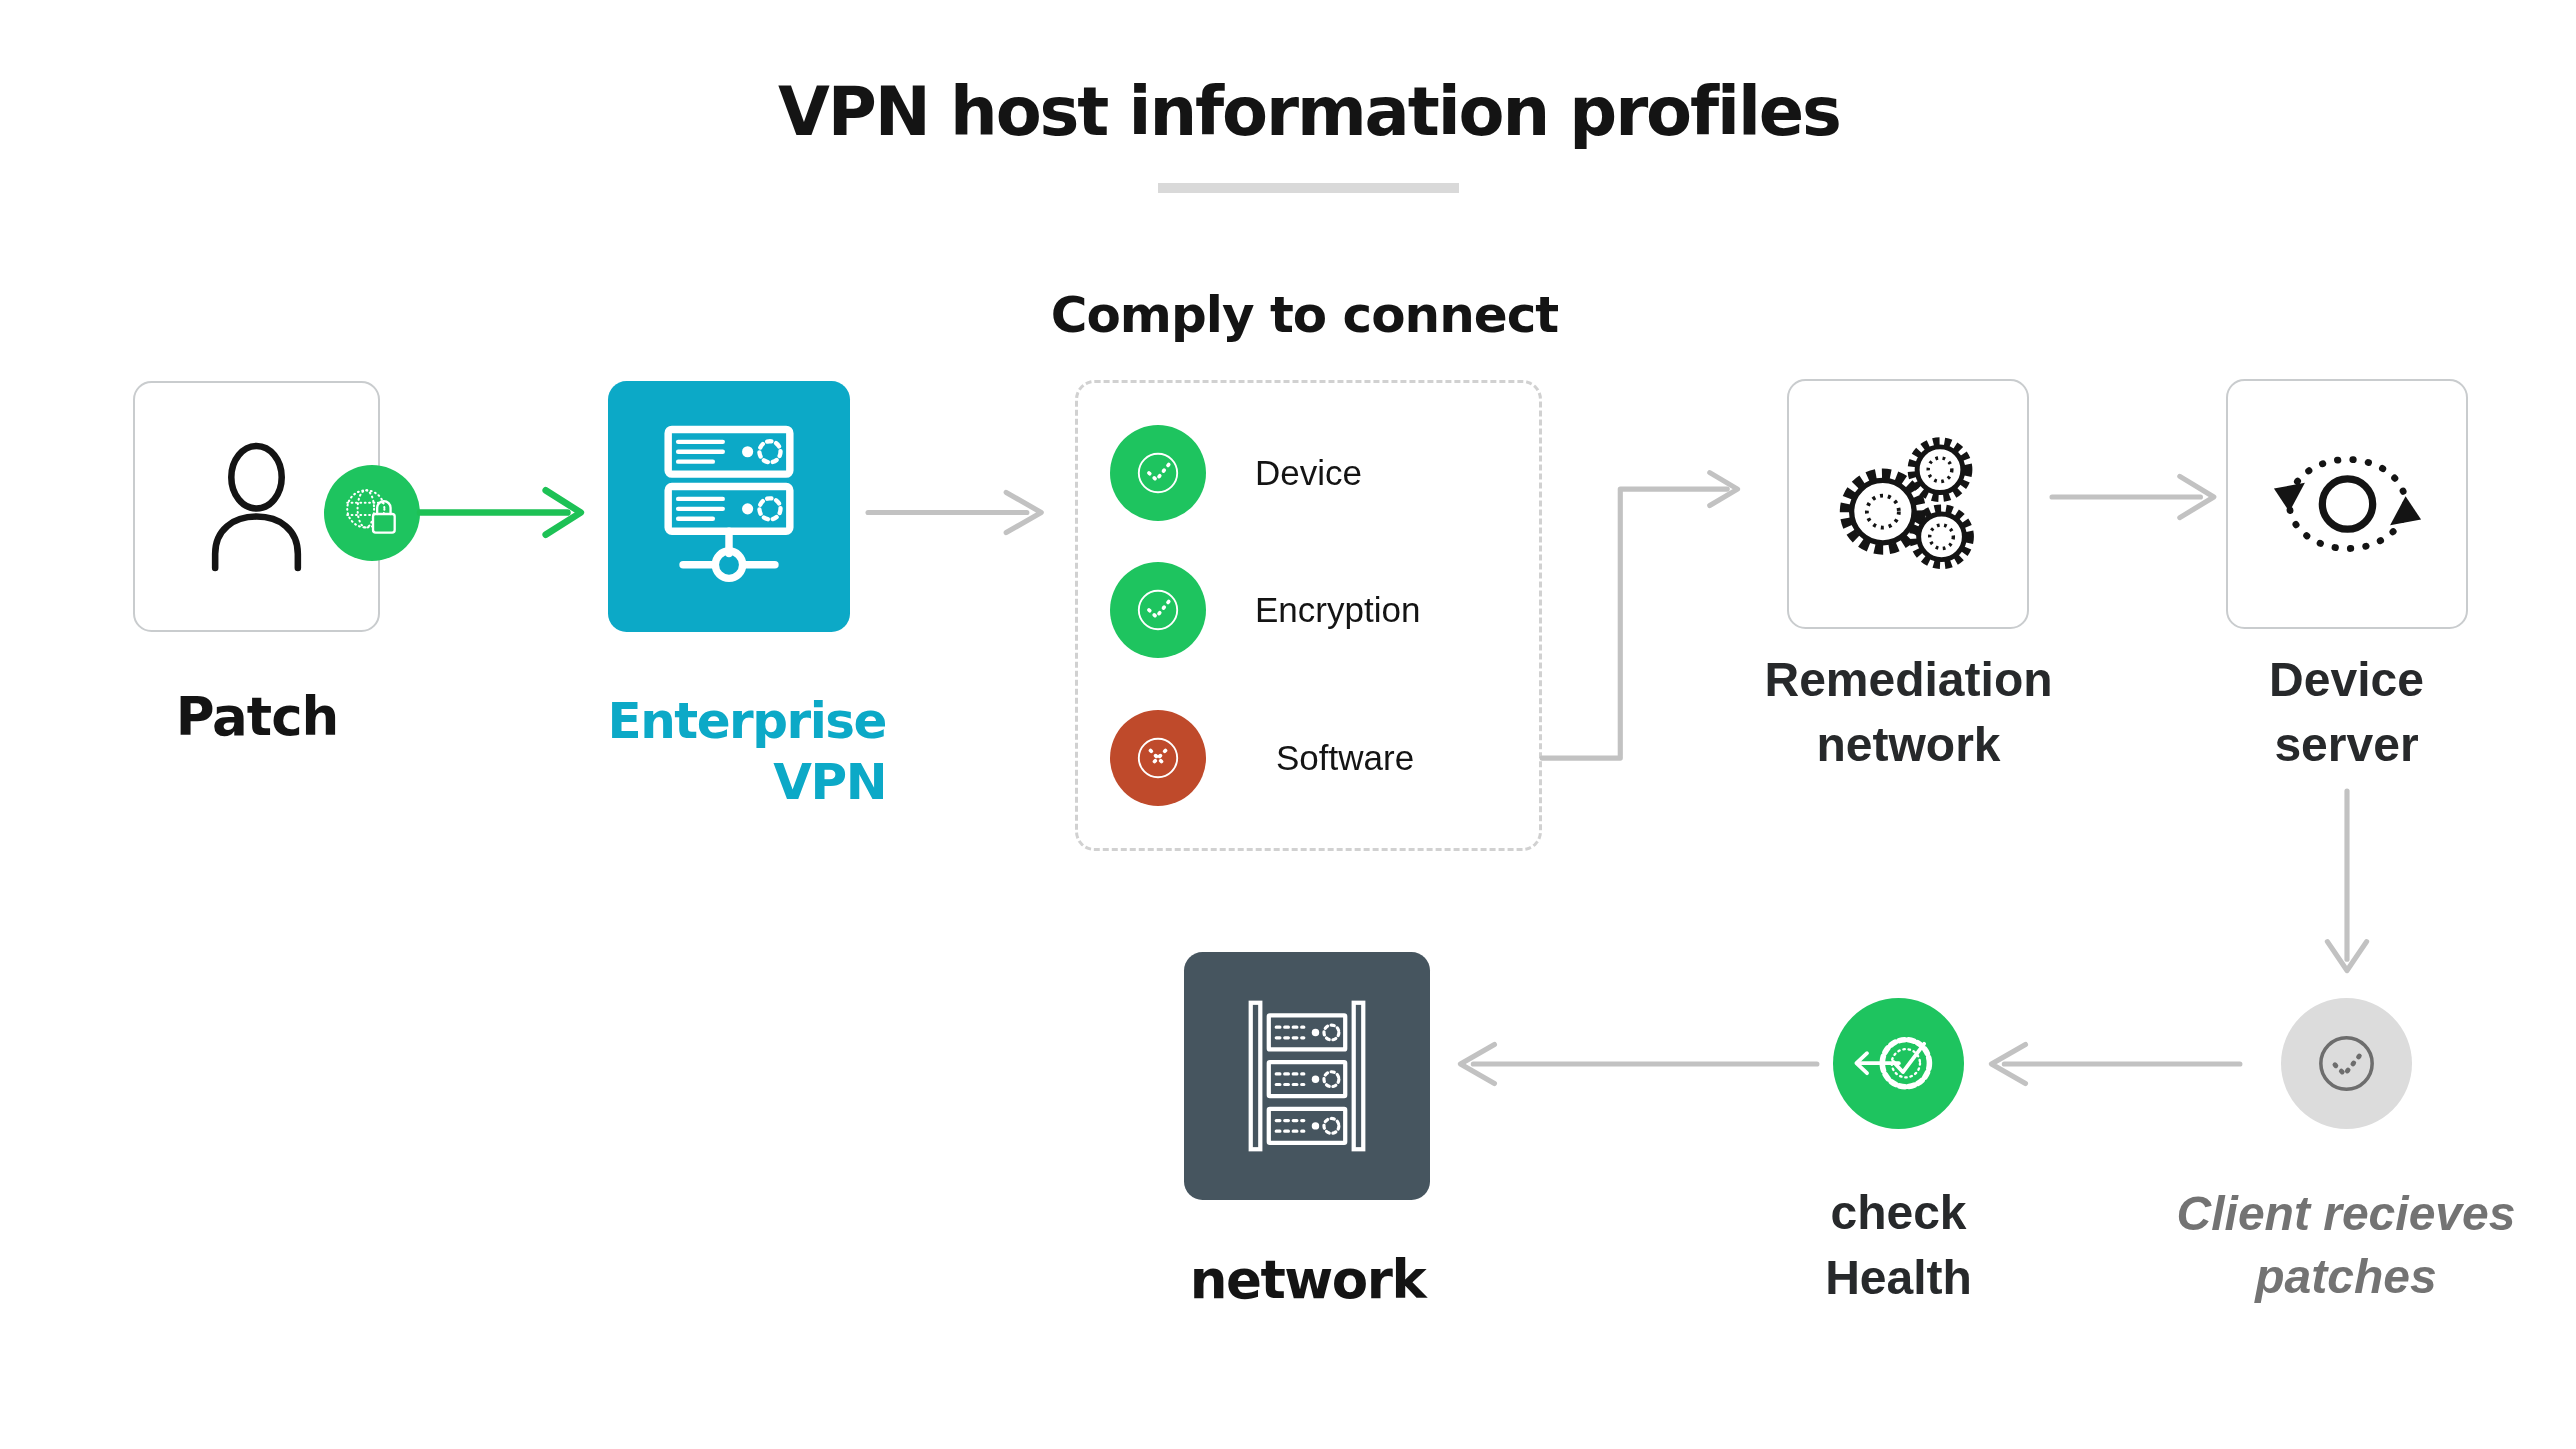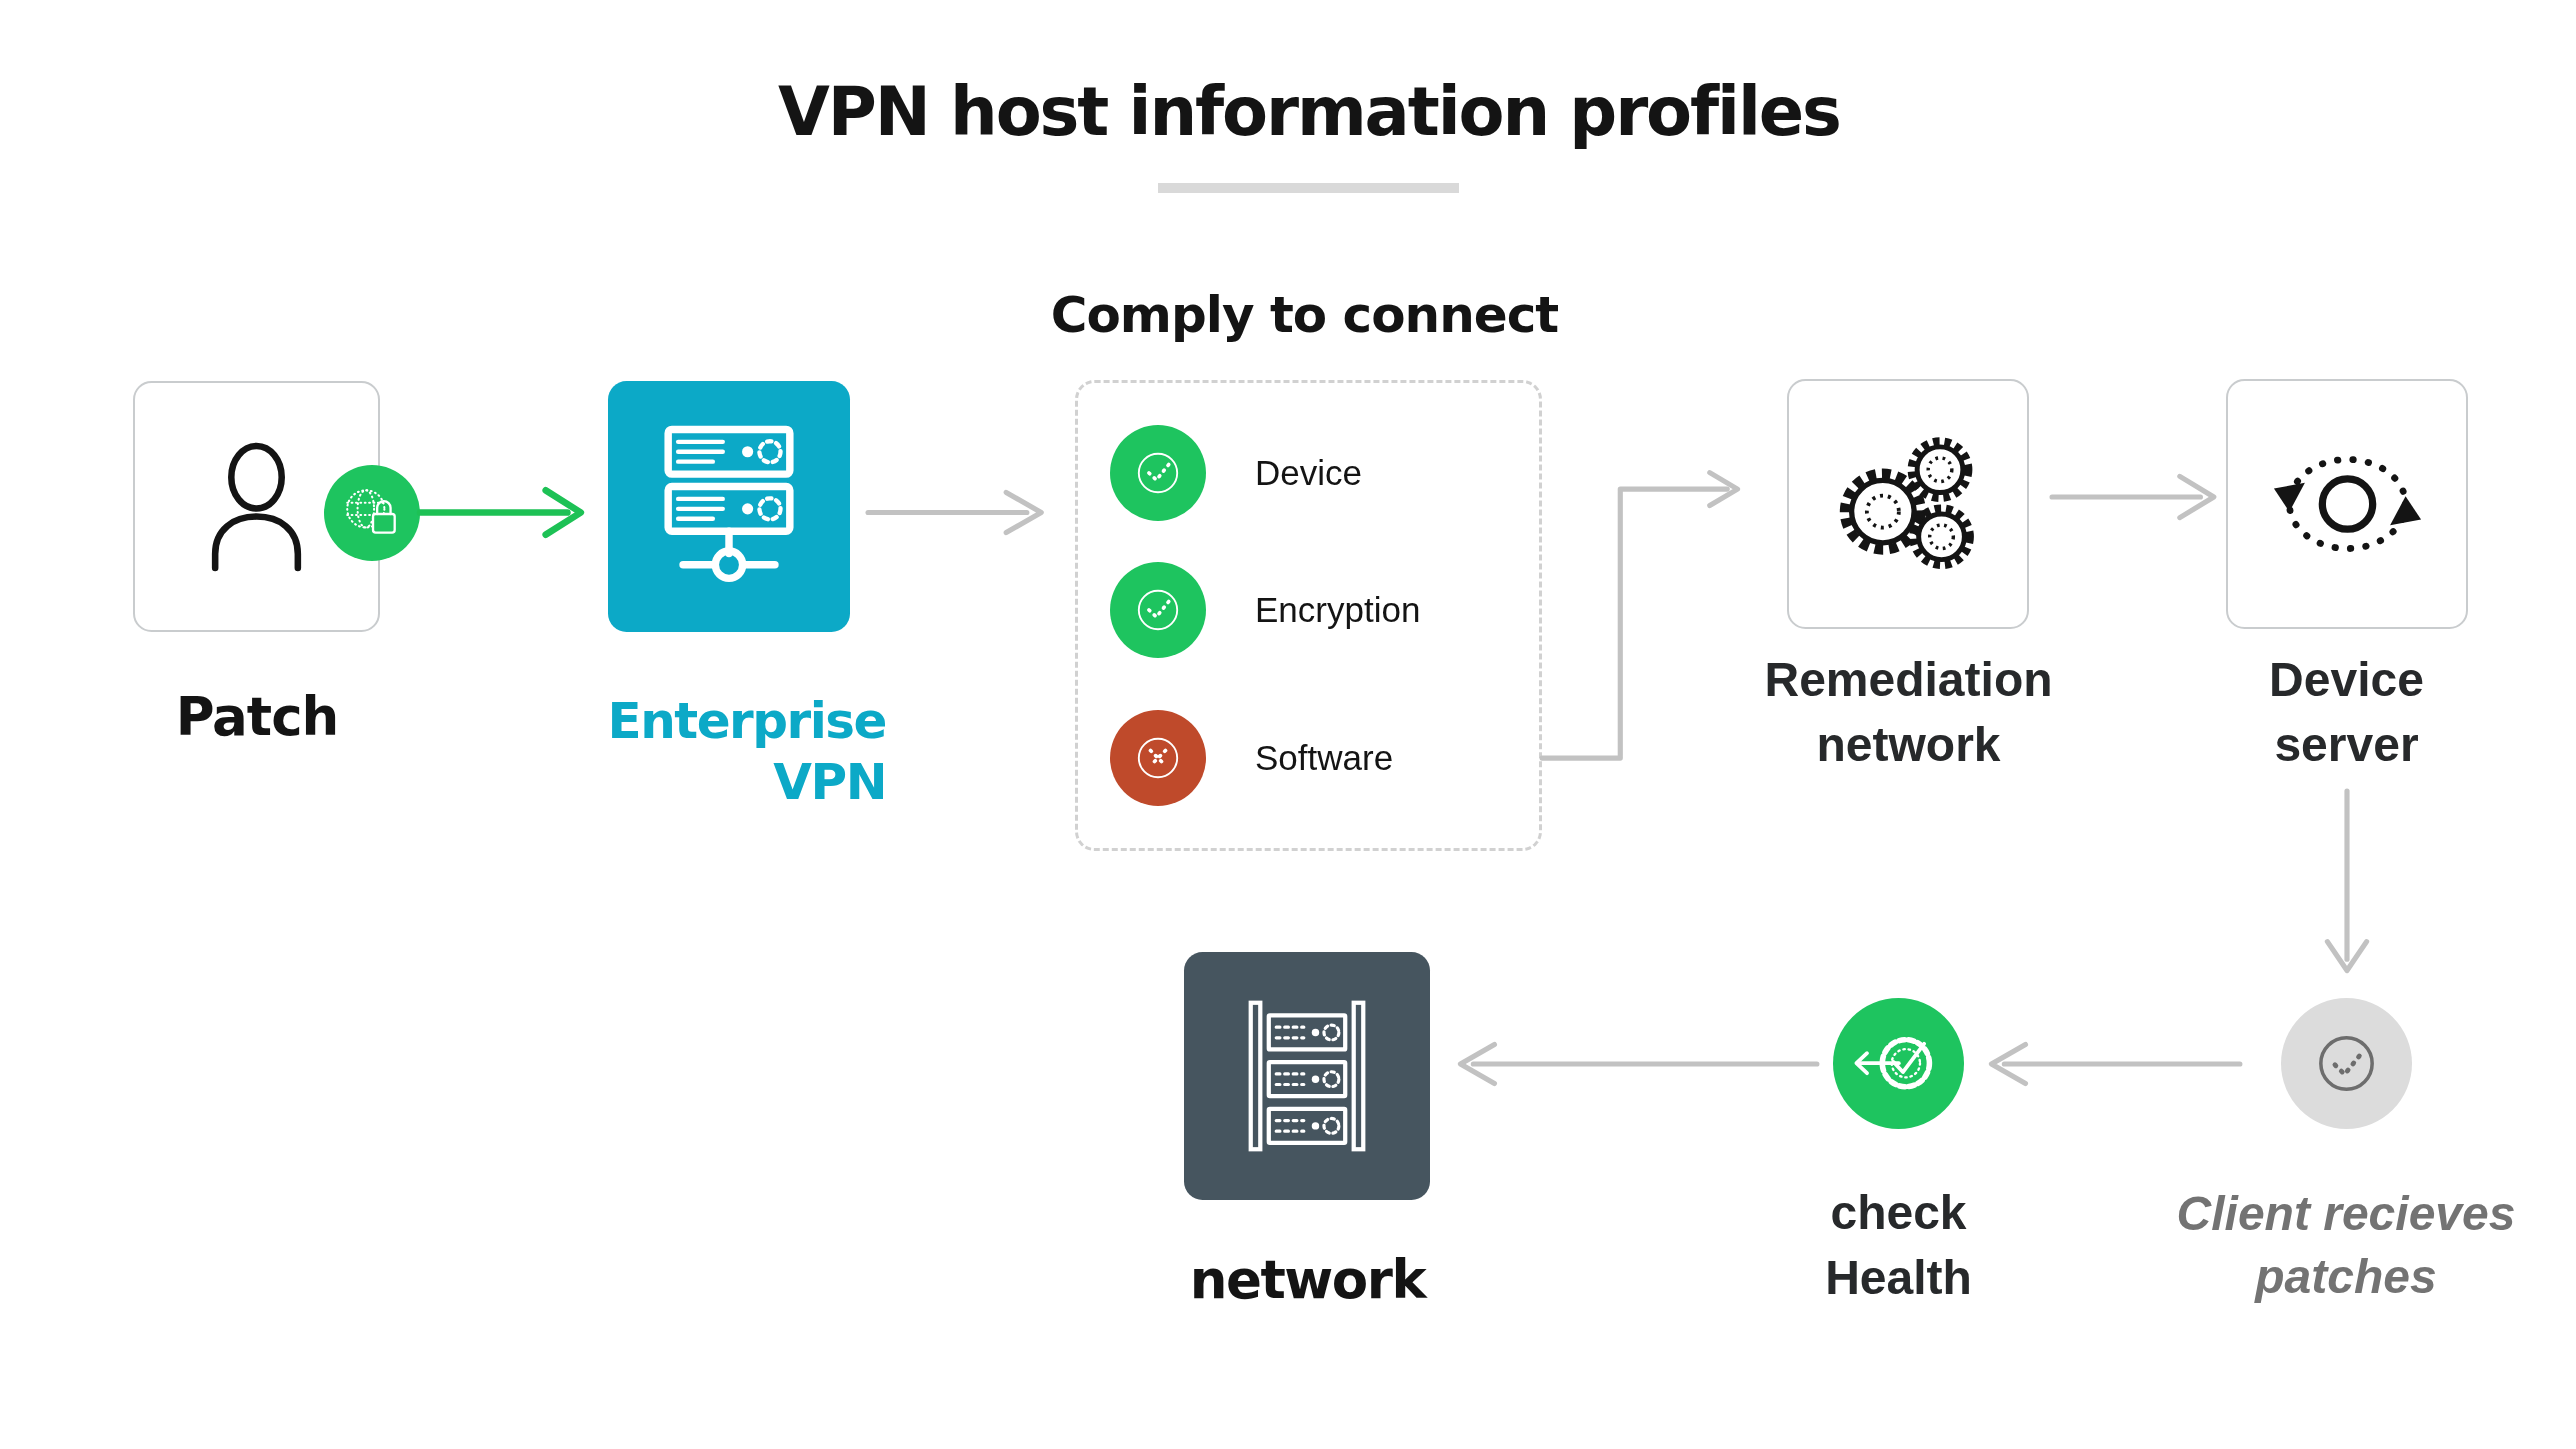--- a/index.html
+++ b/index.html
@@ -123,21 +123,21 @@
   <div class="comply-row" style="top:562px;">
     <div class="comply-dot dot-pass">
       <svg width="64" height="64" viewBox="0 0 120 120" fill="none" stroke="#ffffff" stroke-linecap="round">
         <circle cx="60" cy="60" r="36" stroke-width="3.5"></circle>
         <path d="M43,60 L57,73 L81,43" stroke-width="7" stroke-dasharray="2 11.5"></path>
       </svg>
     </div>
     <span class="comply-label lbl-reg">Encryption</span>
   </div>
 
-  <div class="comply-row" style="top:710px;">
+  <div class="comply-row" style="top:710px;gap:21px;">
     <div class="comply-dot dot-fail">
       <svg width="64" height="64" viewBox="0 0 120 120" fill="none" stroke="#ffffff" stroke-linecap="round">
         <circle cx="60" cy="60" r="36" stroke-width="3.5"></circle>
         <path d="M46,46 L74,74" stroke-width="7" stroke-dasharray="2 11.5"></path>
         <path d="M74,46 L46,74" stroke-width="7" stroke-dasharray="2 11.5"></path>
       </svg>
     </div>
     <span class="comply-label lbl-reg">Software</span>
   </div>
 

